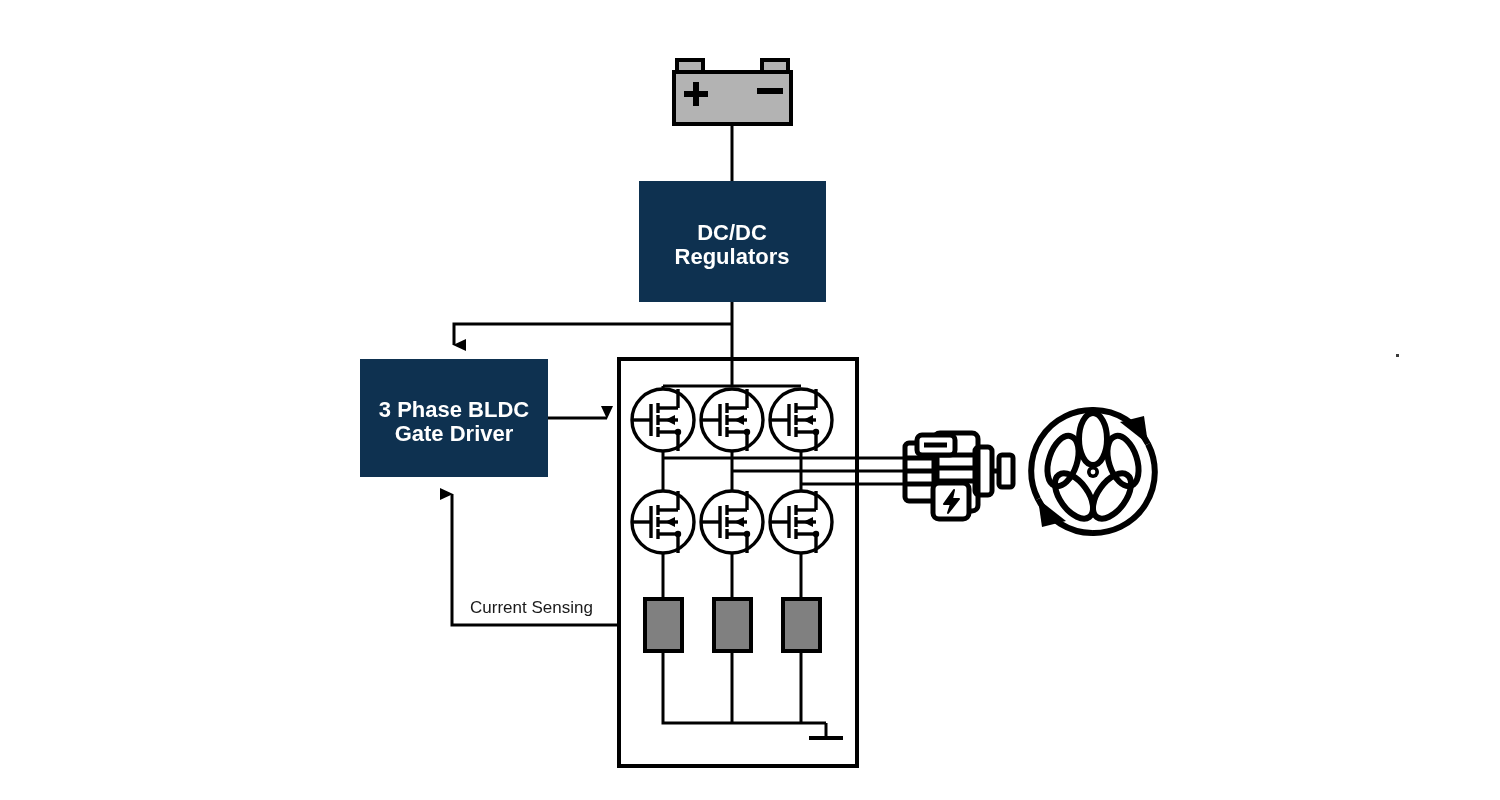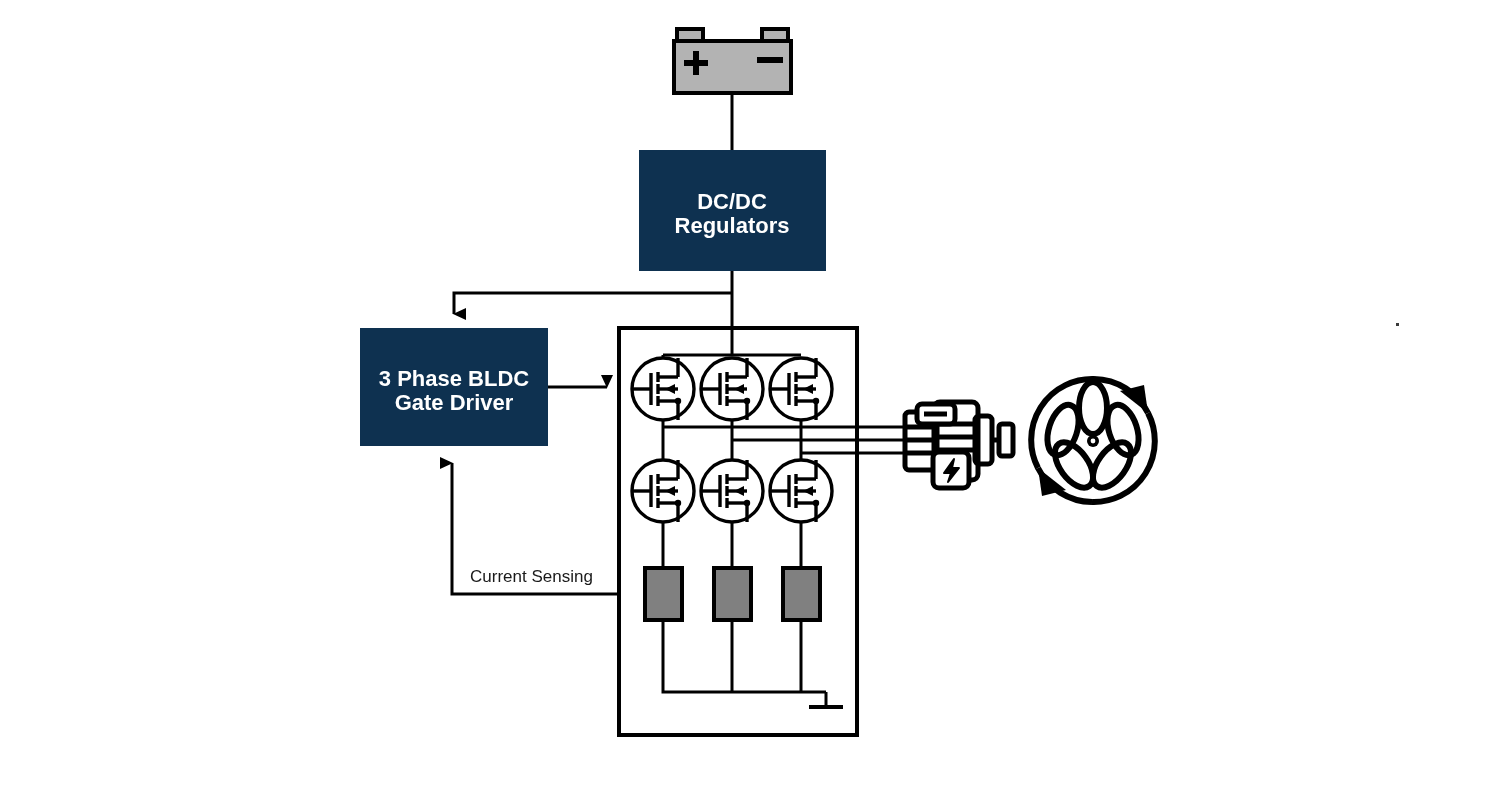--- a/index.html
+++ b/index.html
@@ -10,20 +10,21 @@
   body {
     width: 1500px;
     height: 800px;
     font-family: "Liberation Sans", sans-serif;
     overflow: hidden;
   }
   #diagram-root {
     position: relative;
     width: 1500px;
     height: 736px;
+    margin-top: 31px;
   }
   svg.canvas {
     position: absolute;
     top: 0;
     left: 0;
     width: 1500px;
     height: 800px;
   }
   .blk-label {
     font-family: "Liberation Sans", sans-serif;

